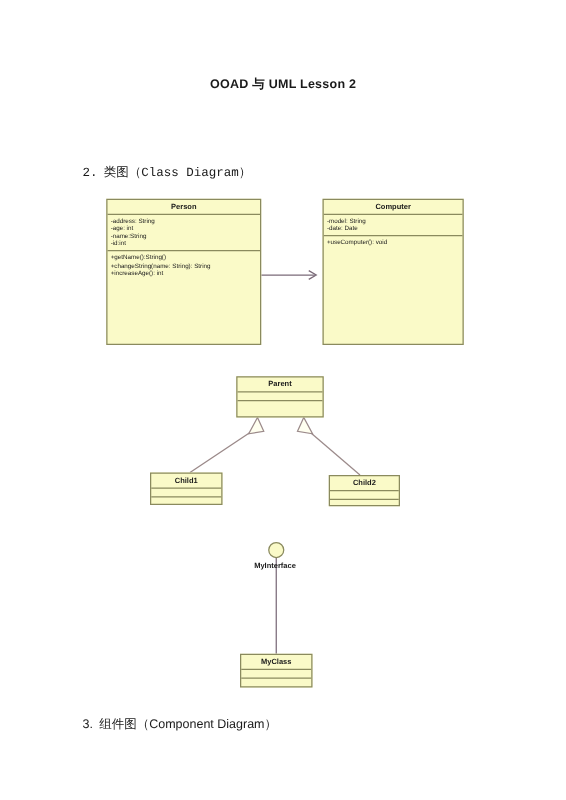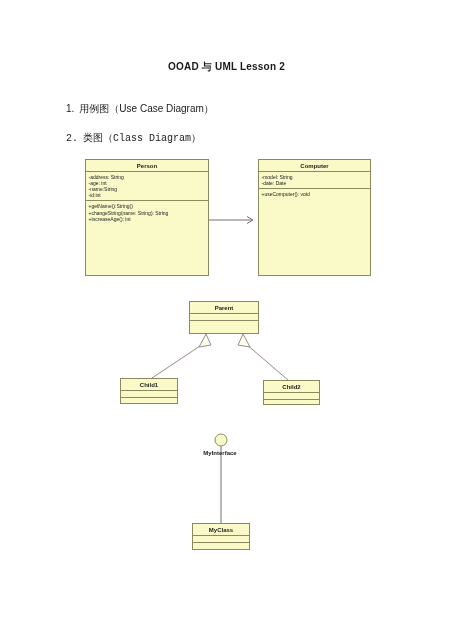--- a/index.html
+++ b/index.html
@@ -97,28 +97,28 @@
     color: #1a1a1a;
   }
 </style>
 </head>
 <body>
 
 <div id="page">
 
   <div class="doc-title">OOAD 与 UML Lesson 2</div>
 
-  <div class="list-item li-1">
-    <span class="num">1.</span><span>用例图（Use Case Diagram）</span>
-  </div>
 
   <div class="list-item li-2">
     <span class="num">2.</span><span>类图（Class Diagram）</span>
   </div>
 
+  <div class="list-item li-3">
+    <span class="num">3.</span><span>组件图（Component Diagram）</span>
+  </div>
 
   <svg class="svg-layer" viewBox="0 0 453 640" xmlns="http://www.w3.org/2000/svg">
 
     <g>
       <line x1="209" y1="220" x2="252" y2="220" stroke="#7a6a78" stroke-width="1"></line>
       <polyline points="247,216.5 253,220 247,223.5" fill="none" stroke="#7a6a78" stroke-width="1"></polyline>
     </g>
 
     <g>
       <line x1="152" y1="378" x2="203" y2="344" stroke="#9b8a8a" stroke-width="1"></line>

